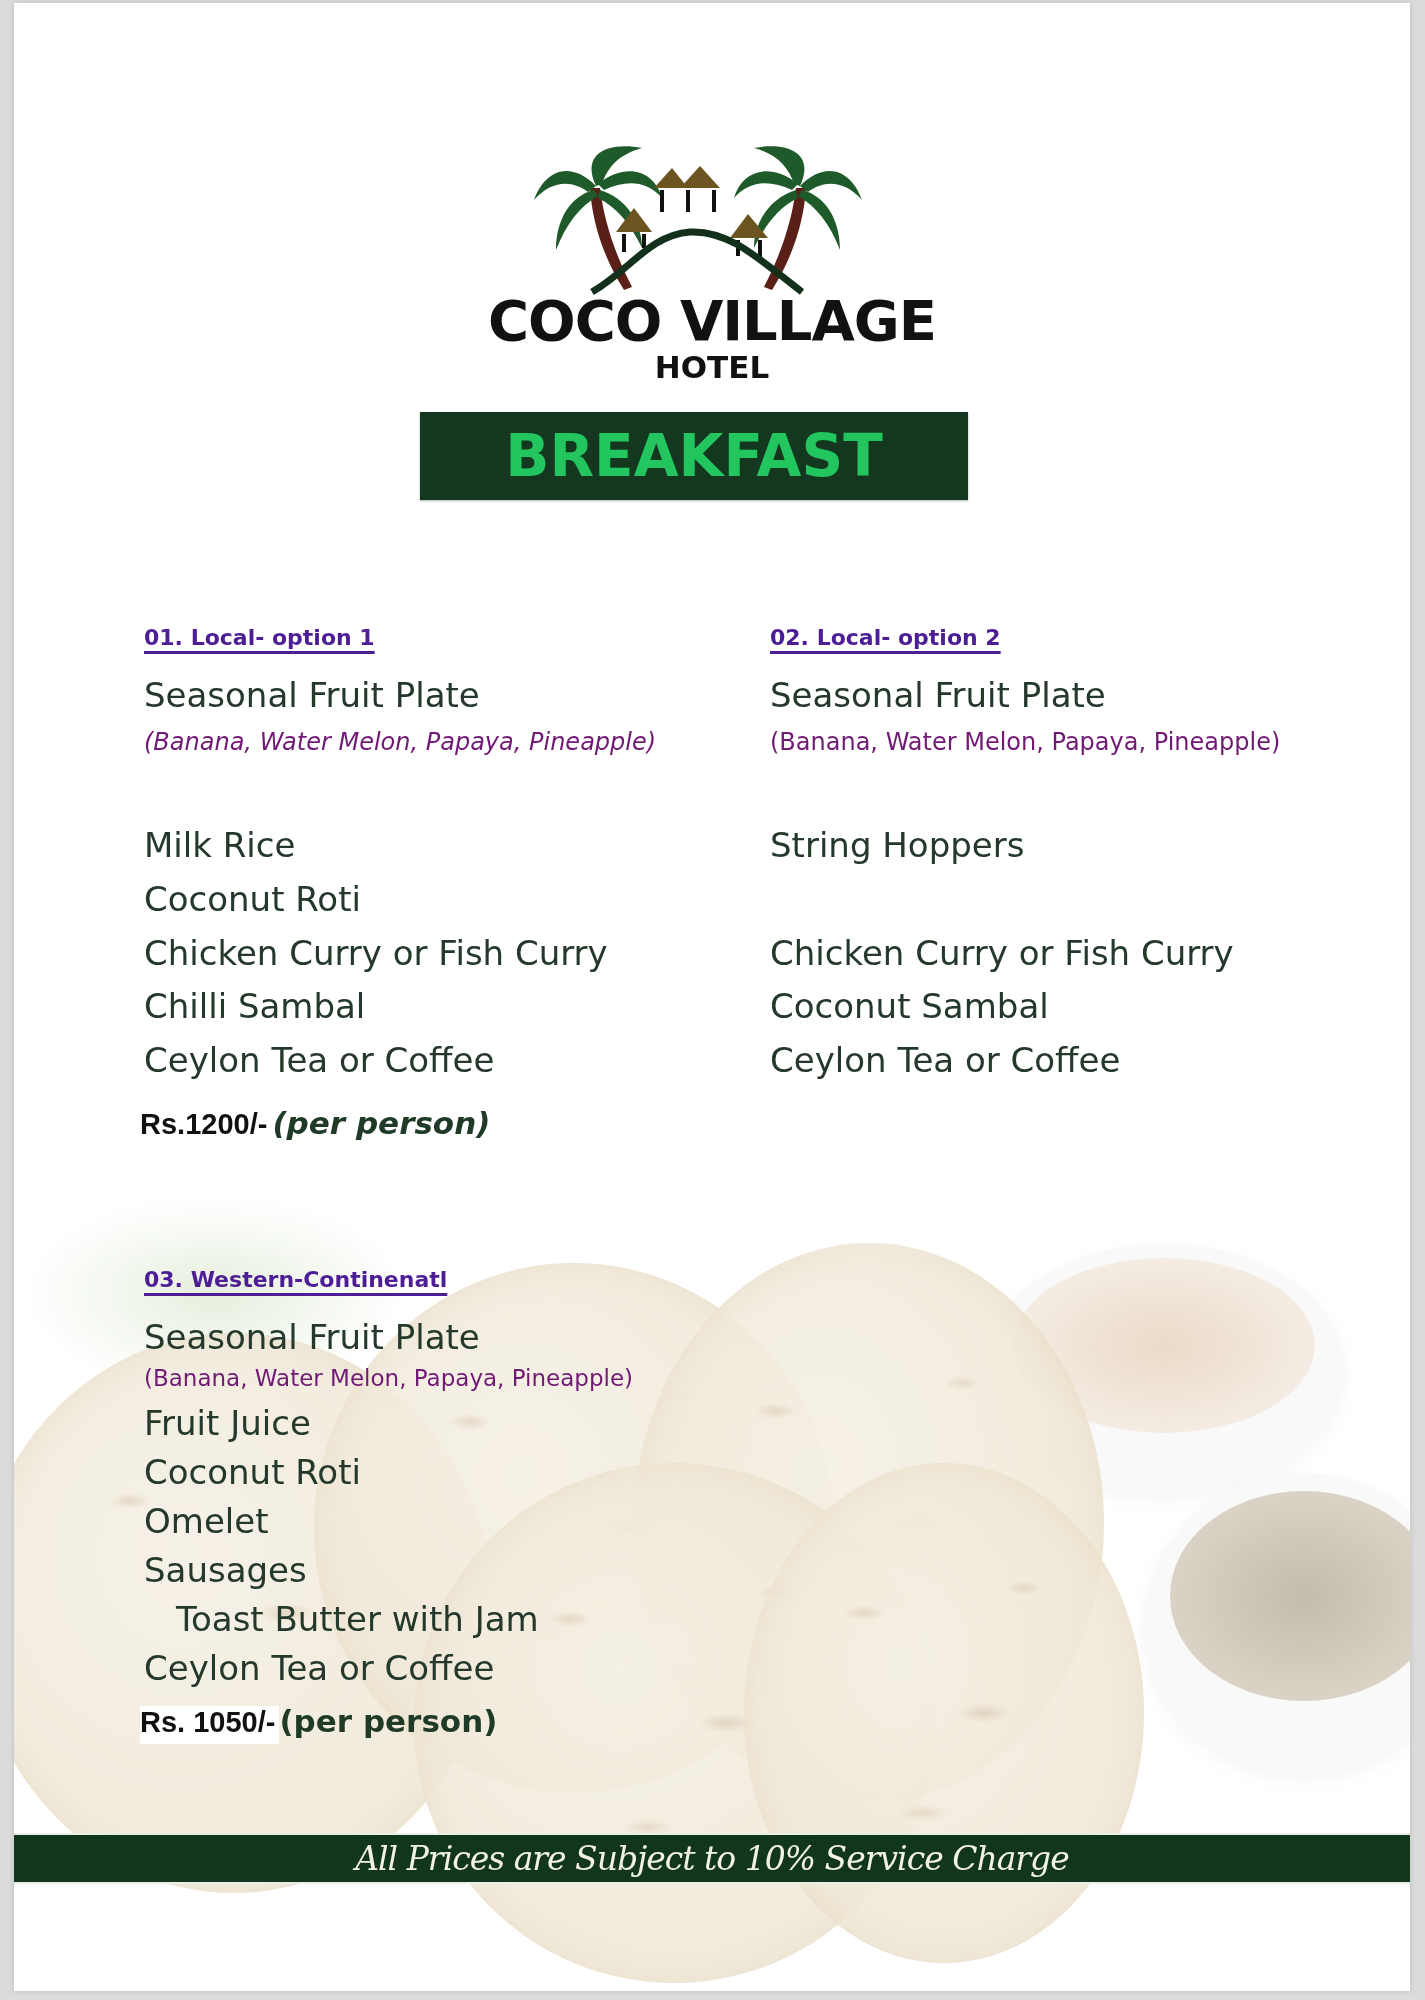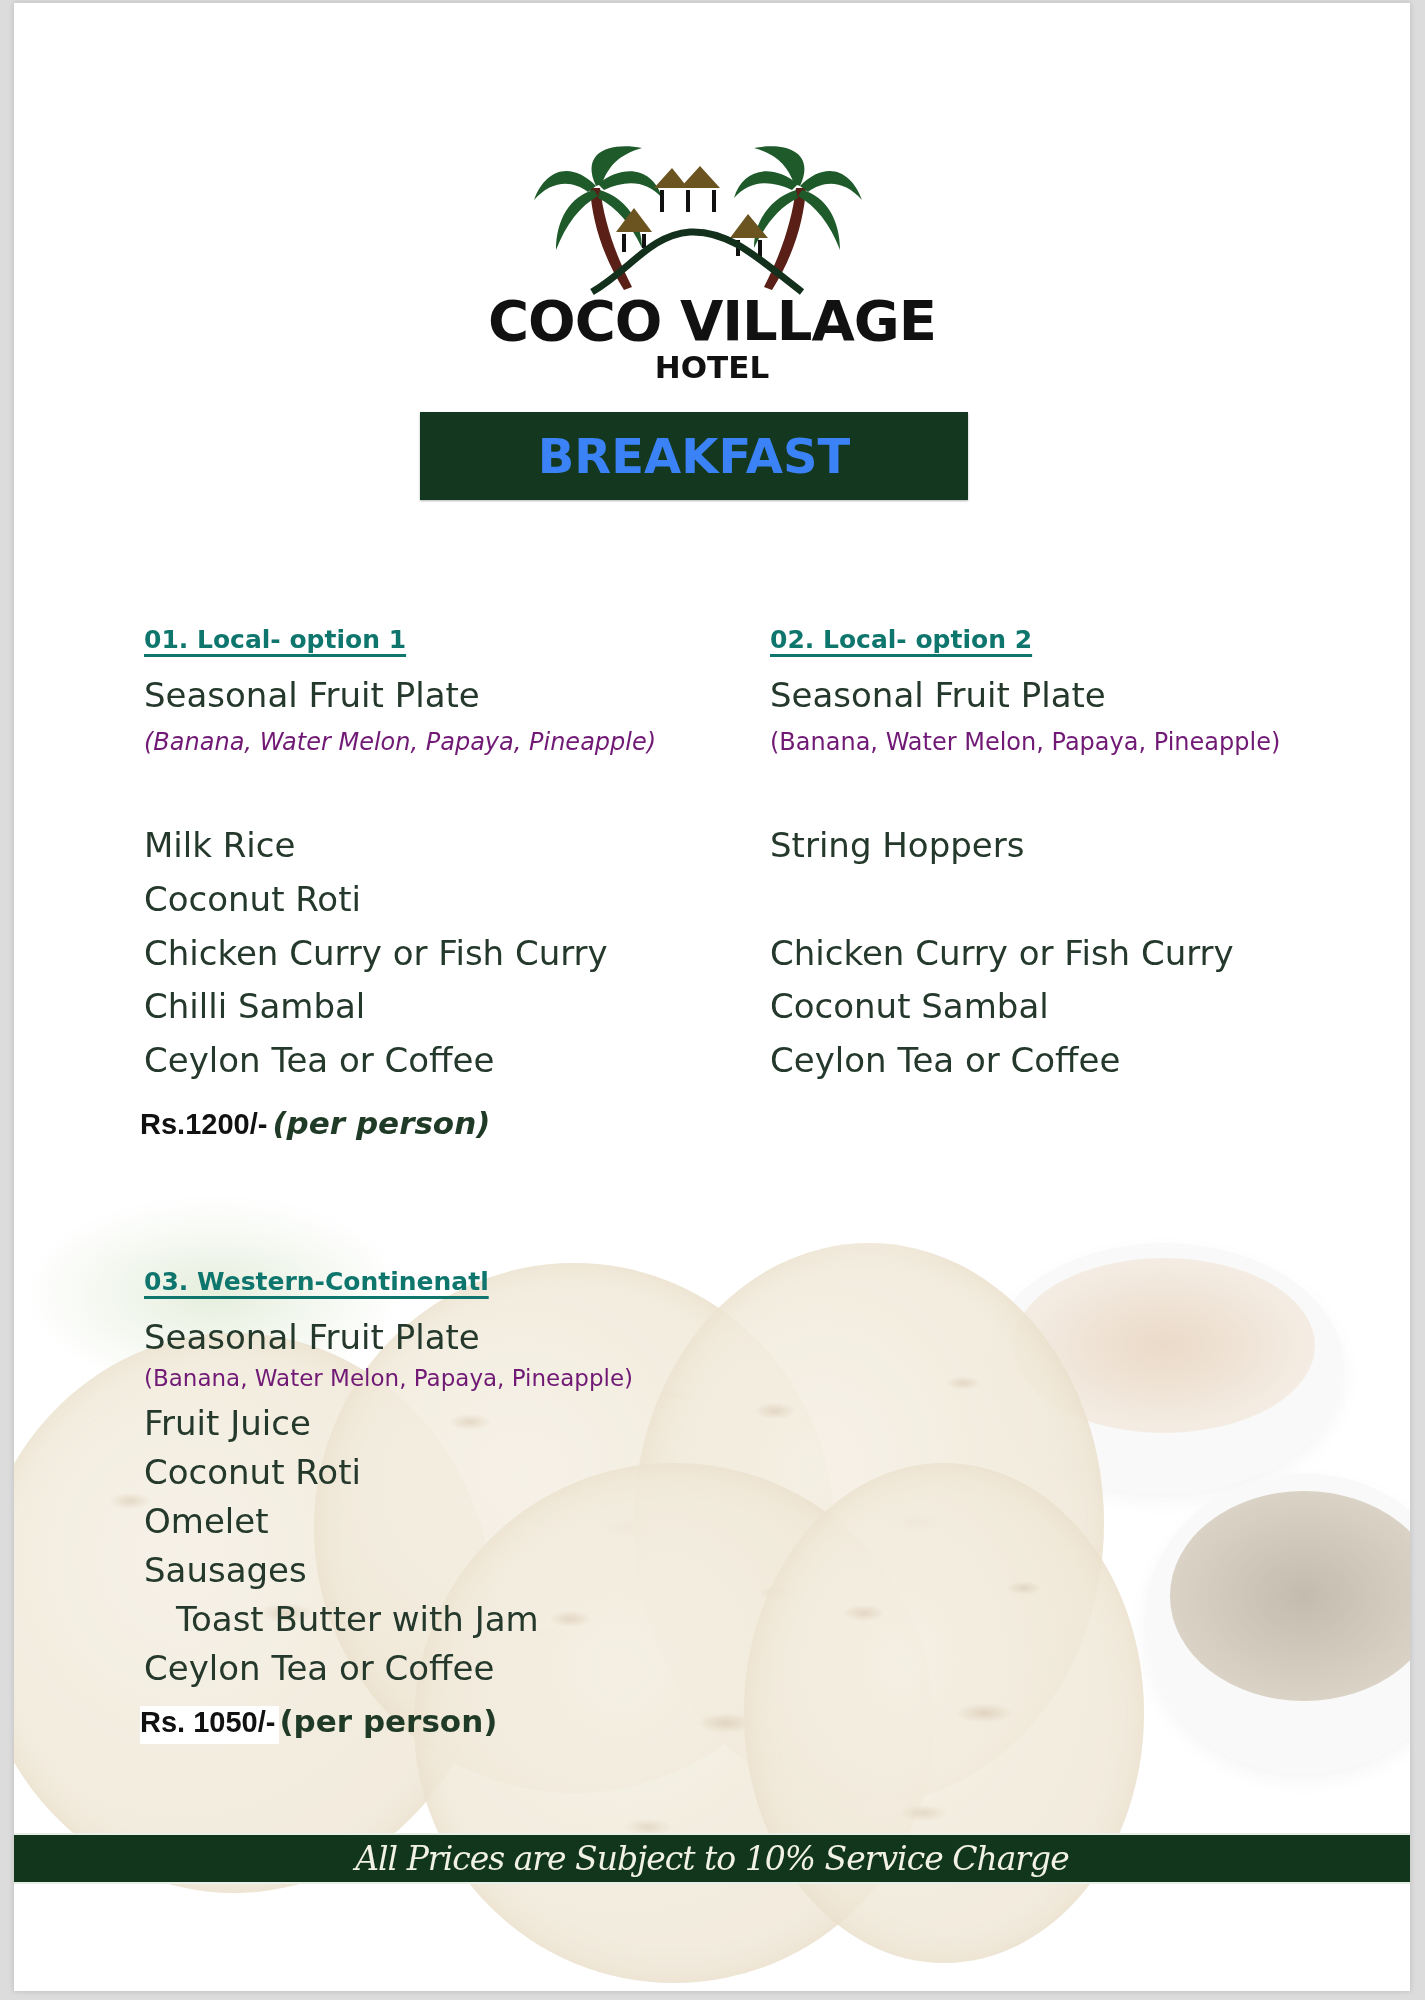--- a/index.html
+++ b/index.html
@@ -36,27 +36,27 @@
   .logo { position:absolute; left:516px; top:137px; width:340px; height:160px; }
   .brand-line1 { position:absolute; left:0; width:1396px; top:286px; text-align:center;
     font-family:"DejaVu Sans", sans-serif; font-weight:bold; font-size:56px; letter-spacing:-1px;
     color:#111111; line-height:64px; }
   .brand-line2 { position:absolute; left:0; width:1396px; top:346px; text-align:center;
     font-family:"DejaVu Sans", sans-serif; font-weight:bold; font-size:31px; color:#111111; line-height:36px; }
 
   .title-banner { position:absolute; left:406px; top:409px; width:548px; height:88px;
     background:#14381f; display:flex; align-items:center; justify-content:center;
     box-shadow: 0 1px 2px rgba(0,0,0,0.3); }
-  .title-banner span { color:#3b82f6; font-family:"DejaVu Sans", sans-serif; font-weight:bold;
-    font-size:48px; letter-spacing:0px; }
+  .title-banner span { color:#22c55e; font-family:"DejaVu Sans", sans-serif; font-weight:bold;
+    font-size:58px; letter-spacing:0px; }
 
   .col { position:absolute; color:#1f3a26; font-family:"DejaVu Sans", sans-serif; }
   .line { position:absolute; left:0; white-space:nowrap; }
-  .heading { font-weight:bold; font-size:25px; text-decoration:underline; text-decoration-thickness:3px;
-    text-underline-offset:6px; color:#0f766e; }
+  .heading { font-weight:bold; font-size:22px; text-decoration:underline; text-decoration-thickness:3px;
+    text-underline-offset:6px; color:#4c1d95; }
   .item { font-size:34px; color:#24392b; }
   .sub { font-size:24px; color:#701a75; }
   .sub.italic { font-style:italic; }
   .price { font-family:"Liberation Sans", sans-serif; font-weight:bold; font-size:29px; color:#111;margin-top:36px; }
   .per { font-family:"DejaVu Sans", sans-serif; font-style:italic; font-weight:bold; font-size:31px; color:#1f3a26; }
   .price-box { background:#ffffff; padding:0 4px 6px 0; }
 
   .footer-band { position:absolute; left:0; top:1830px; width:1396px; height:47px; background:#12361c;
     display:flex; align-items:center; justify-content:center; border-top:2px solid #e8efe6; border-bottom:2px solid #e8efe6; }
   .footer-band span { color:#f1f1e6; font-family:"DejaVu Serif", "Liberation Serif", serif; font-style:italic;

